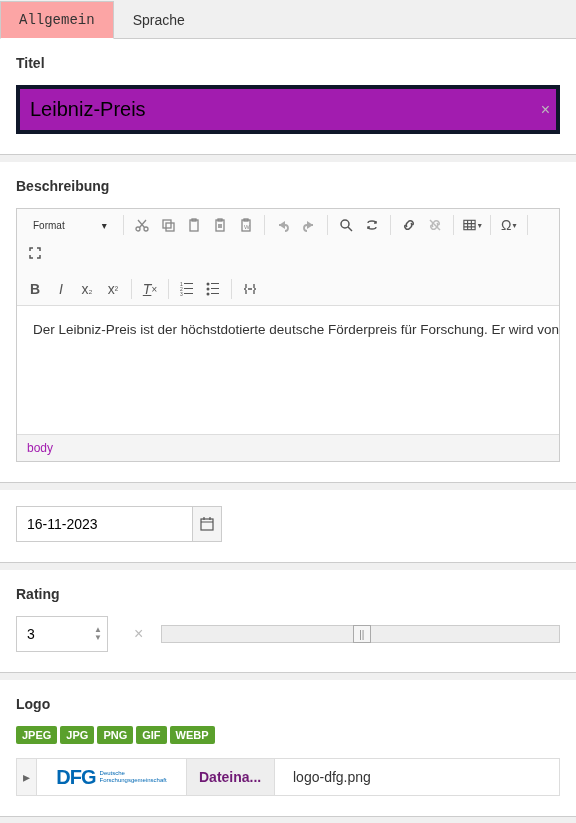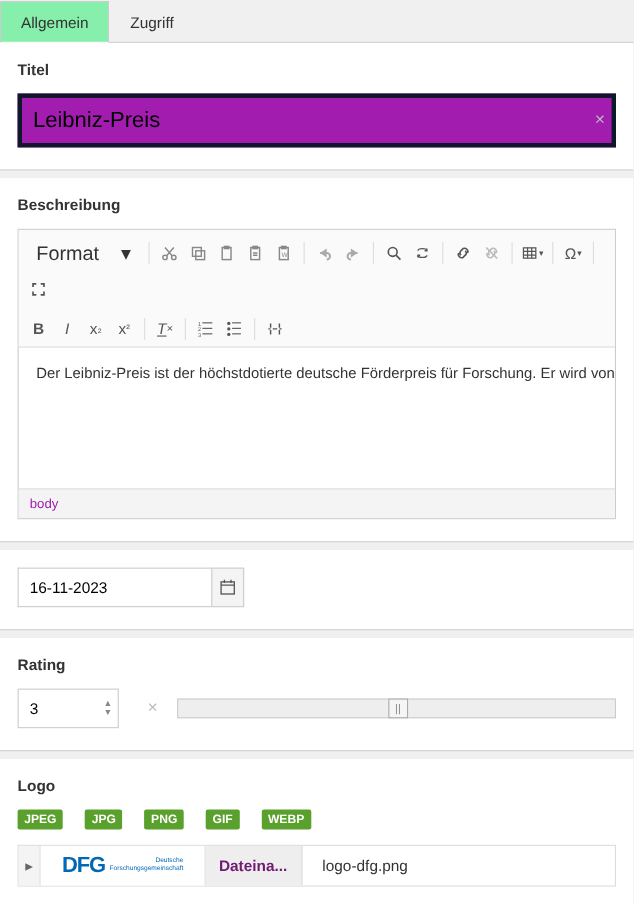--- a/index.html
+++ b/index.html
@@ -18,23 +18,24 @@
   .tab {
     padding: 10px 18px;
     cursor: pointer;
     border: 1px solid transparent;
     border-bottom: none;
     position: relative;
     top: 1px;
     font-size: 14px;
   }
   .tab.active {
-    background: #86efac;
+    background: #fca5a5;
     border: 1px solid #ccc;
     border-bottom: 1px solid #fff;
+    font-family: Liberation Mono, monospace;
   }
   .section {
     background: #fff;
     border: 1px solid #ccc;
     border-top: none;
     margin-bottom: 7px;
     padding: 16px 16px 20px 16px;
     border-left: none;
     border-right: none;
   }
@@ -91,25 +92,25 @@
     width: 20px;
     height: 20px;
     display: flex;
     align-items: center;
     justify-content: center;
     cursor: pointer;
     color: #555;
   }
   .format-dd {
     padding: 4px 8px;
-    font-size: 18px;
+    font-size: 10px;
     color: #333;
     display: flex;
     align-items: center;
-    gap: 20px;
+    gap: 37px;
   }
   .editor-body {
     min-height: 128px;
     padding: 16px;
     font-size: 13.5px;
     overflow: hidden;
     white-space: nowrap;
   }
   .editor-path {
     background: #f4f4f4;
@@ -188,21 +189,21 @@
     align-items: center;
     justify-content: center;
     font-size: 10px;
     color: #888;
   }
   .ext-label {
     margin-bottom: 8px;
   }
   .badges {
     display: flex;
-    gap: 20px;
+    gap: 3px;
     margin-bottom: 14px;
   }
   .badge {
     background: #5aa02c;
     color: #fff;
     font-size: 11px;
     font-weight: bold;
     padding: 3px 6px;
     border-radius: 2px;
   }
@@ -243,21 +244,20 @@
   .file-name {
     padding: 10px 18px;
     color: #333;
     flex: 1;
   }
   svg { display: block; }
   .dfg-logo {
     display: flex;
     align-items: center;
     gap: 4px;
-    text-align: right;
   }
   .dfg-big {
     font-weight: bold;
     font-size: 20px;
     color: #0068b4;
     letter-spacing: -1px;
   }
   .dfg-small {
     font-size: 6px;
     line-height: 1.1;
@@ -265,21 +265,21 @@
   }
   .bold { font-weight: bold; }
   .italic { font-style: italic; }
   .small-sub { font-size: 10px; }
 </style>
 </head>
 <body>
 
 <div class="tab-bar">
   <div class="tab active">Allgemein</div>
-  <div class="tab">Zugriff</div>
+  <div class="tab">Sprache</div>
 </div>
 
 <div class="section">
   <label class="field-label">Titel</label>
   <div class="text-input-wrap">
     <input class="text-input" value="Leibniz-Preis" style="">
     <span class="clear-x">×</span>
   </div>
 </div>
 

